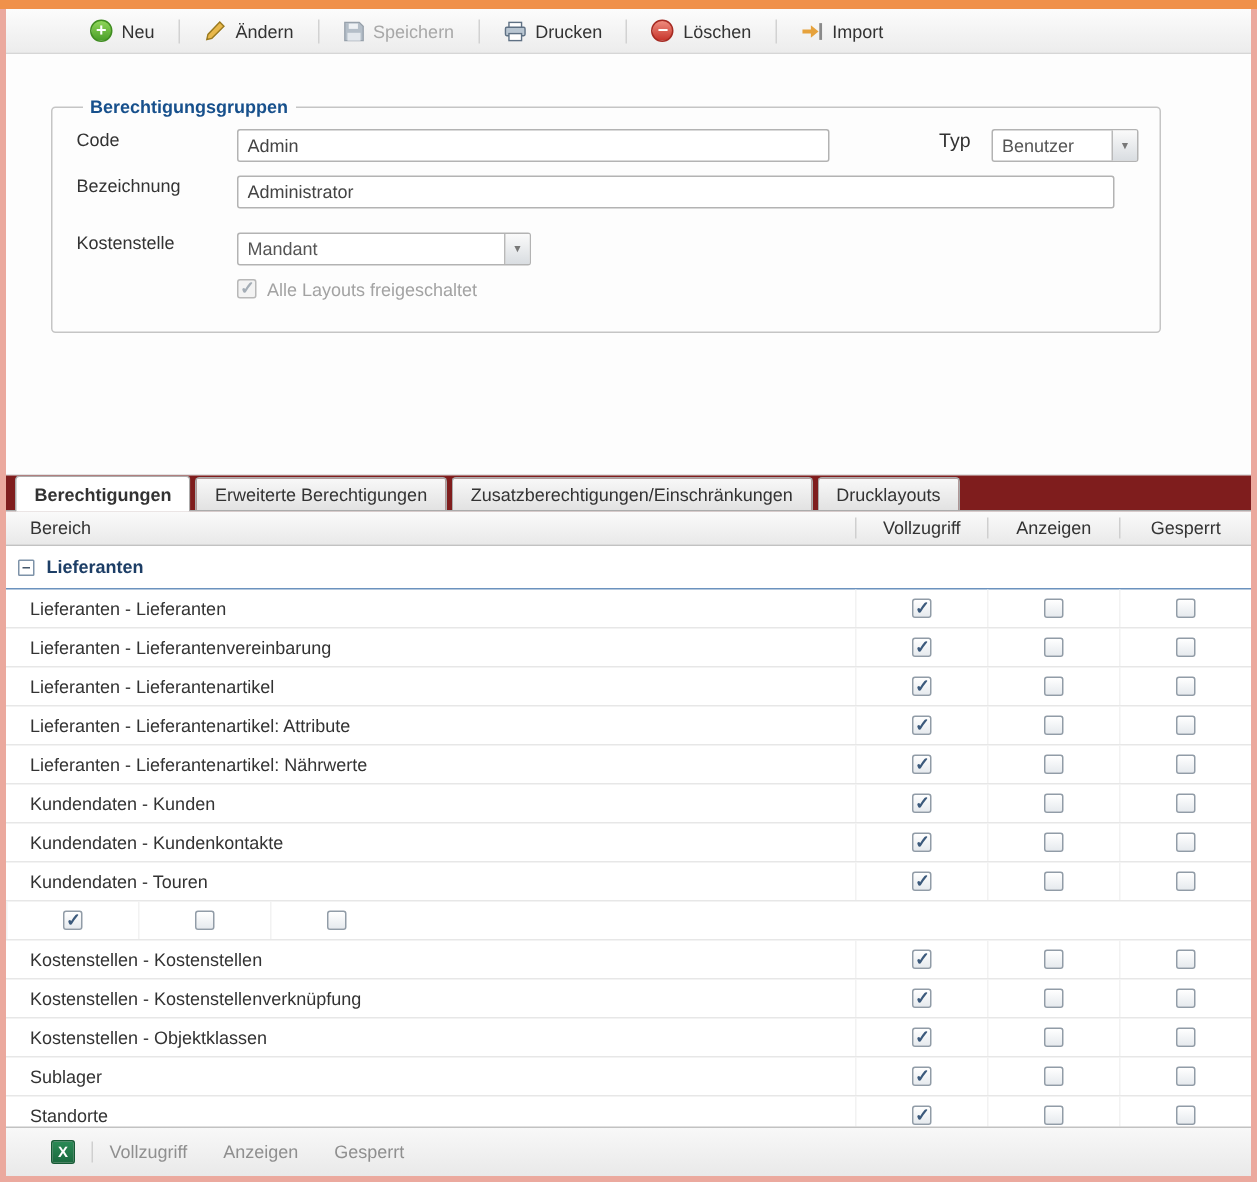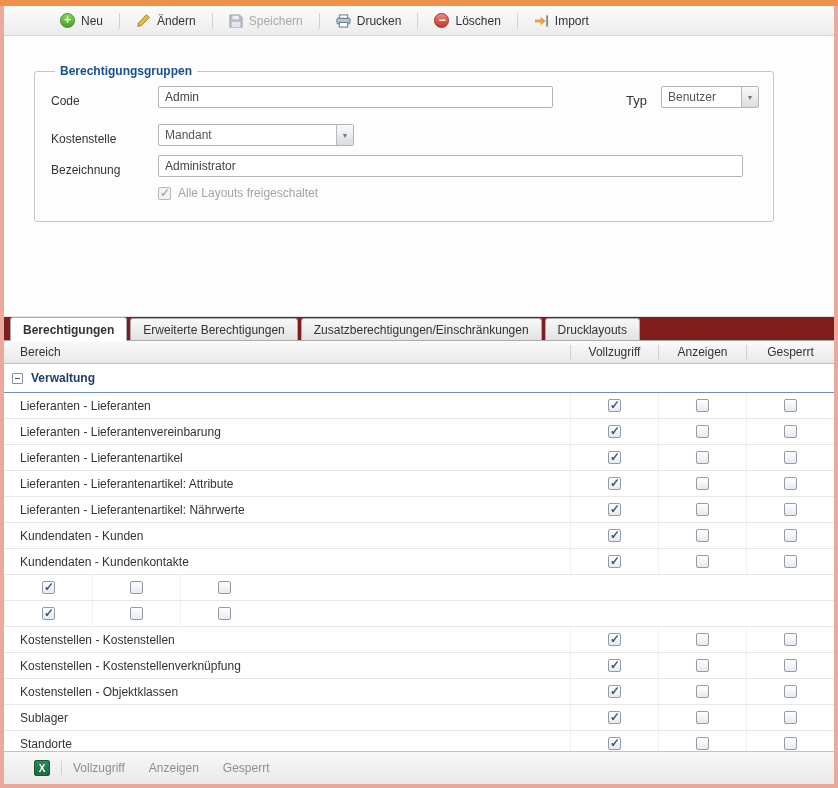--- a/index.html
+++ b/index.html
@@ -19,21 +19,21 @@
   .ic-circle{width:15px;height:15px;border-radius:50%;color:#fff;font-weight:bold;font-size:12px;line-height:1}
   .ic-new{background:linear-gradient(#8fd659,#4a9e28);border:1px solid #3f8c20}
   .ic-new::after{content:"+";margin-top:-1px}
   .ic-delete{background:linear-gradient(#ef8b7d,#c6352c);border:1px solid #a52a22}
   .ic-delete::after{content:"−";margin-top:-2px}
 
   
   .form-area{height:280px;flex:0 0 280px;background:#fdfdfd;padding-top:28px}
   fieldset.group-box{margin-left:30px;width:740px;height:158px;border:1px solid #c5c5c5;border-radius:3px;padding:8px 14px 0 16px;background:#fdfdfd}
   legend{color:#17508c;font-weight:bold;padding:0 5px;margin-left:4px}
-  .frow{display:flex;align-items:flex-end;margin-bottom:9px}
+  .frow{display:flex;align-items:flex-start;margin-bottom:9px}
   .flabel{width:107px;flex:0 0 107px;color:#333}
   .finput{height:22px;border:1px solid #b3b3b3;padding:0 6px;font:12px "Liberation Sans",sans-serif;color:#444;background:#fff;border-radius:2px}
   .code-input{width:395px}
   .bez-input{width:585px}
   .typ-label{width:auto;flex:0 0 auto;margin-left:auto;margin-right:14px;font-size:13px}
   .fselect{height:22px;border:1px solid #b3b3b3;border-radius:2px;background:#fff;display:flex;align-items:center;cursor:pointer}
   .typ-select{width:98px}
   .kost-select{width:196px}
   .fselect-value{flex:1;padding-left:6px;color:#555;white-space:nowrap;overflow:hidden}
   .fselect-btn{width:17px;height:100%;border-left:1px solid #b9b9b9;background:linear-gradient(#fafafa,#d9dde1);display:flex;align-items:center;justify-content:center}
@@ -141,31 +141,31 @@
         <div class="frow">
           <label class="flabel">Code</label>
           <input class="finput code-input" type="text" value="Admin" style="">
           <label class="flabel typ-label">Typ</label>
           <div class="fselect typ-select">
             <span class="fselect-value">Benutzer</span>
             <span class="fselect-btn"></span>
           </div>
         </div>
 
+        <div class="frow">
+          <label class="flabel">Bezeichnung</label>
+          <input class="finput bez-input" type="text" value="Administrator" style="">
+        </div>
+
         <div class="frow kost-row">
           <label class="flabel">Kostenstelle</label>
           <div class="fselect kost-select">
             <span class="fselect-value">Mandant</span>
             <span class="fselect-btn"></span>
           </div>
-        </div>
-
-        <div class="frow">
-          <label class="flabel">Bezeichnung</label>
-          <input class="finput bez-input" type="text" value="Administrator" style="">
         </div>
 
         <div class="frow cbrow">
           <span class="flabel"></span>
           <span class="cb disabled checked"></span>
           <span class="cb-label">Alle Layouts freigeschaltet</span>
         </div>
       </fieldset>
     </div>
 
@@ -179,21 +179,21 @@
     <div class="thead">
       <div class="th-bereich">Bereich</div>
       <div class="th-col">Vollzugriff</div>
       <div class="th-col">Anzeigen</div>
       <div class="th-col">Gesperrt</div>
     </div>
 
     <div class="tbody">
       <div class="group-row">
         <span class="collapse-box"></span>
-        <span class="group-label">Verwaltung</span>
+        <span class="group-label">Lieferanten</span>
       </div>
 
   <div class="trow">
     <div class="cell-label">Lieferanten - Lieferanten</div>
     <div class="cell-cb">
             <span class="cb checked"></span>
           </div>
     <div class="cell-cb">
             <span class="cb"></span>
           </div>
@@ -274,20 +274,21 @@
           </div>
     <div class="cell-cb">
             <span class="cb"></span>
           </div>
     <div class="cell-cb">
             <span class="cb"></span>
           </div>
   </div>
 
   <div class="trow">
+    <div class="cell-label">Kundendaten - Touren</div>
     <div class="cell-cb">
             <span class="cb checked"></span>
           </div>
     <div class="cell-cb">
             <span class="cb"></span>
           </div>
     <div class="cell-cb">
             <span class="cb"></span>
           </div>
   </div>

